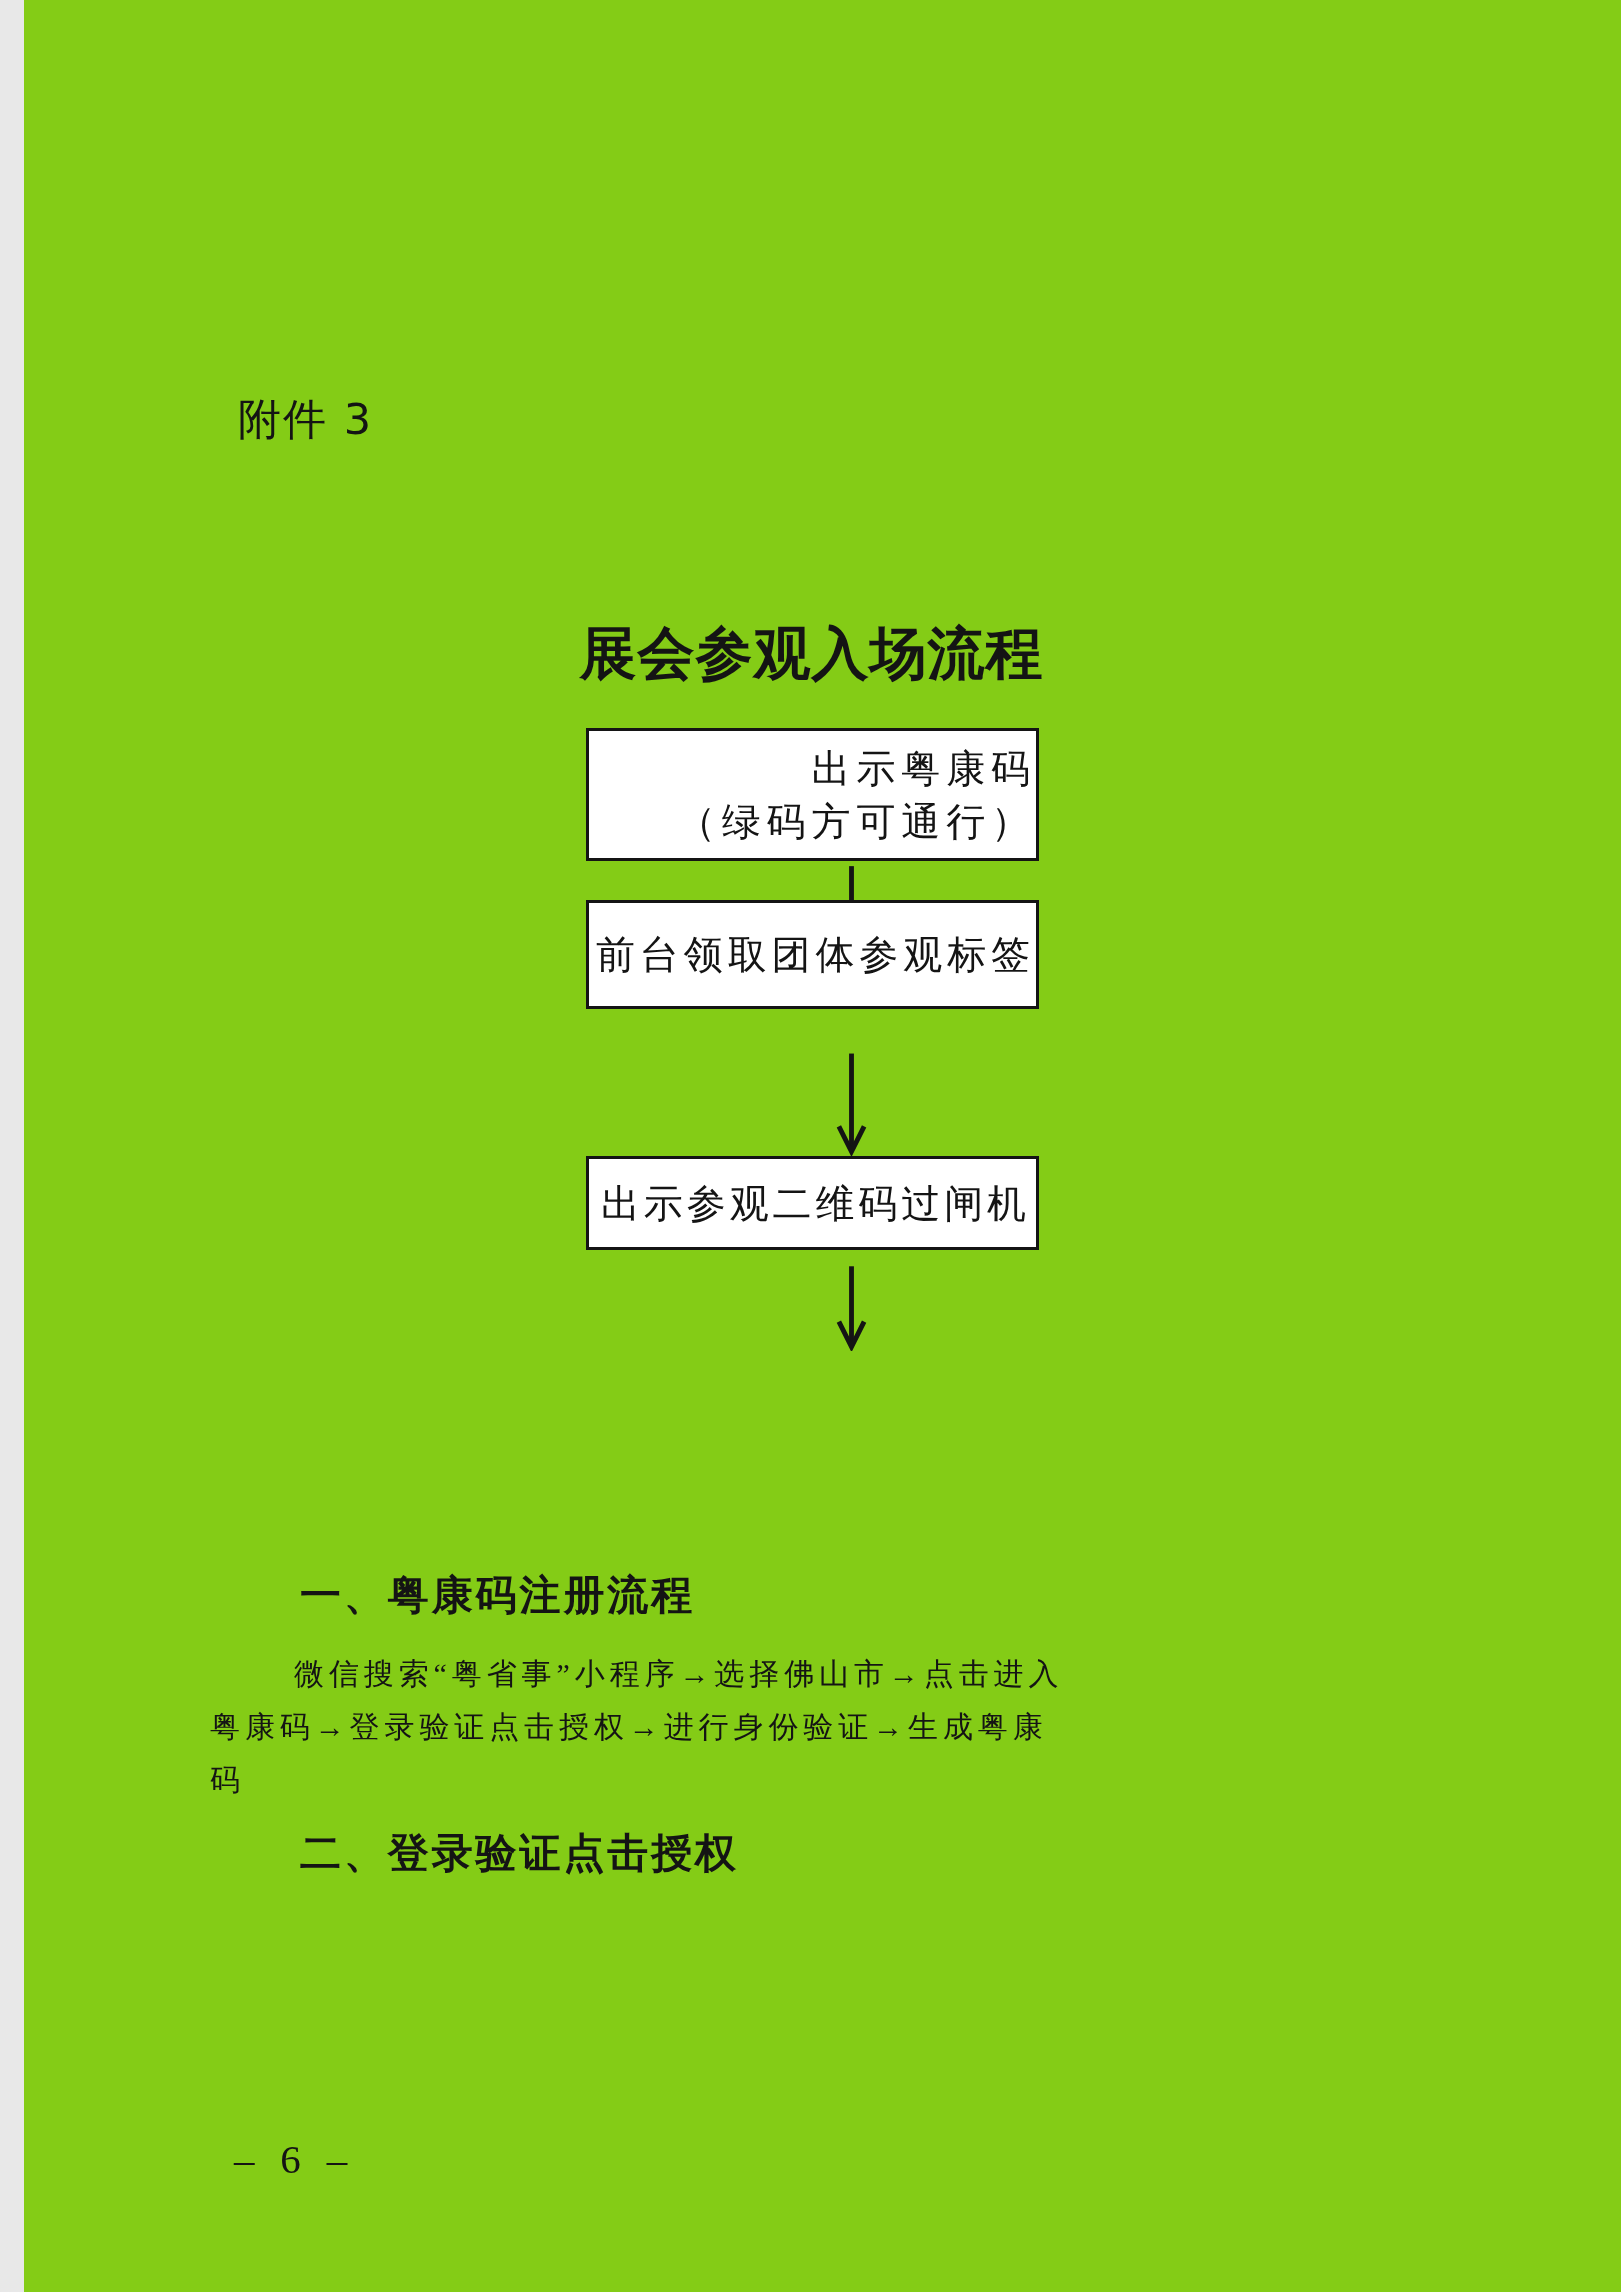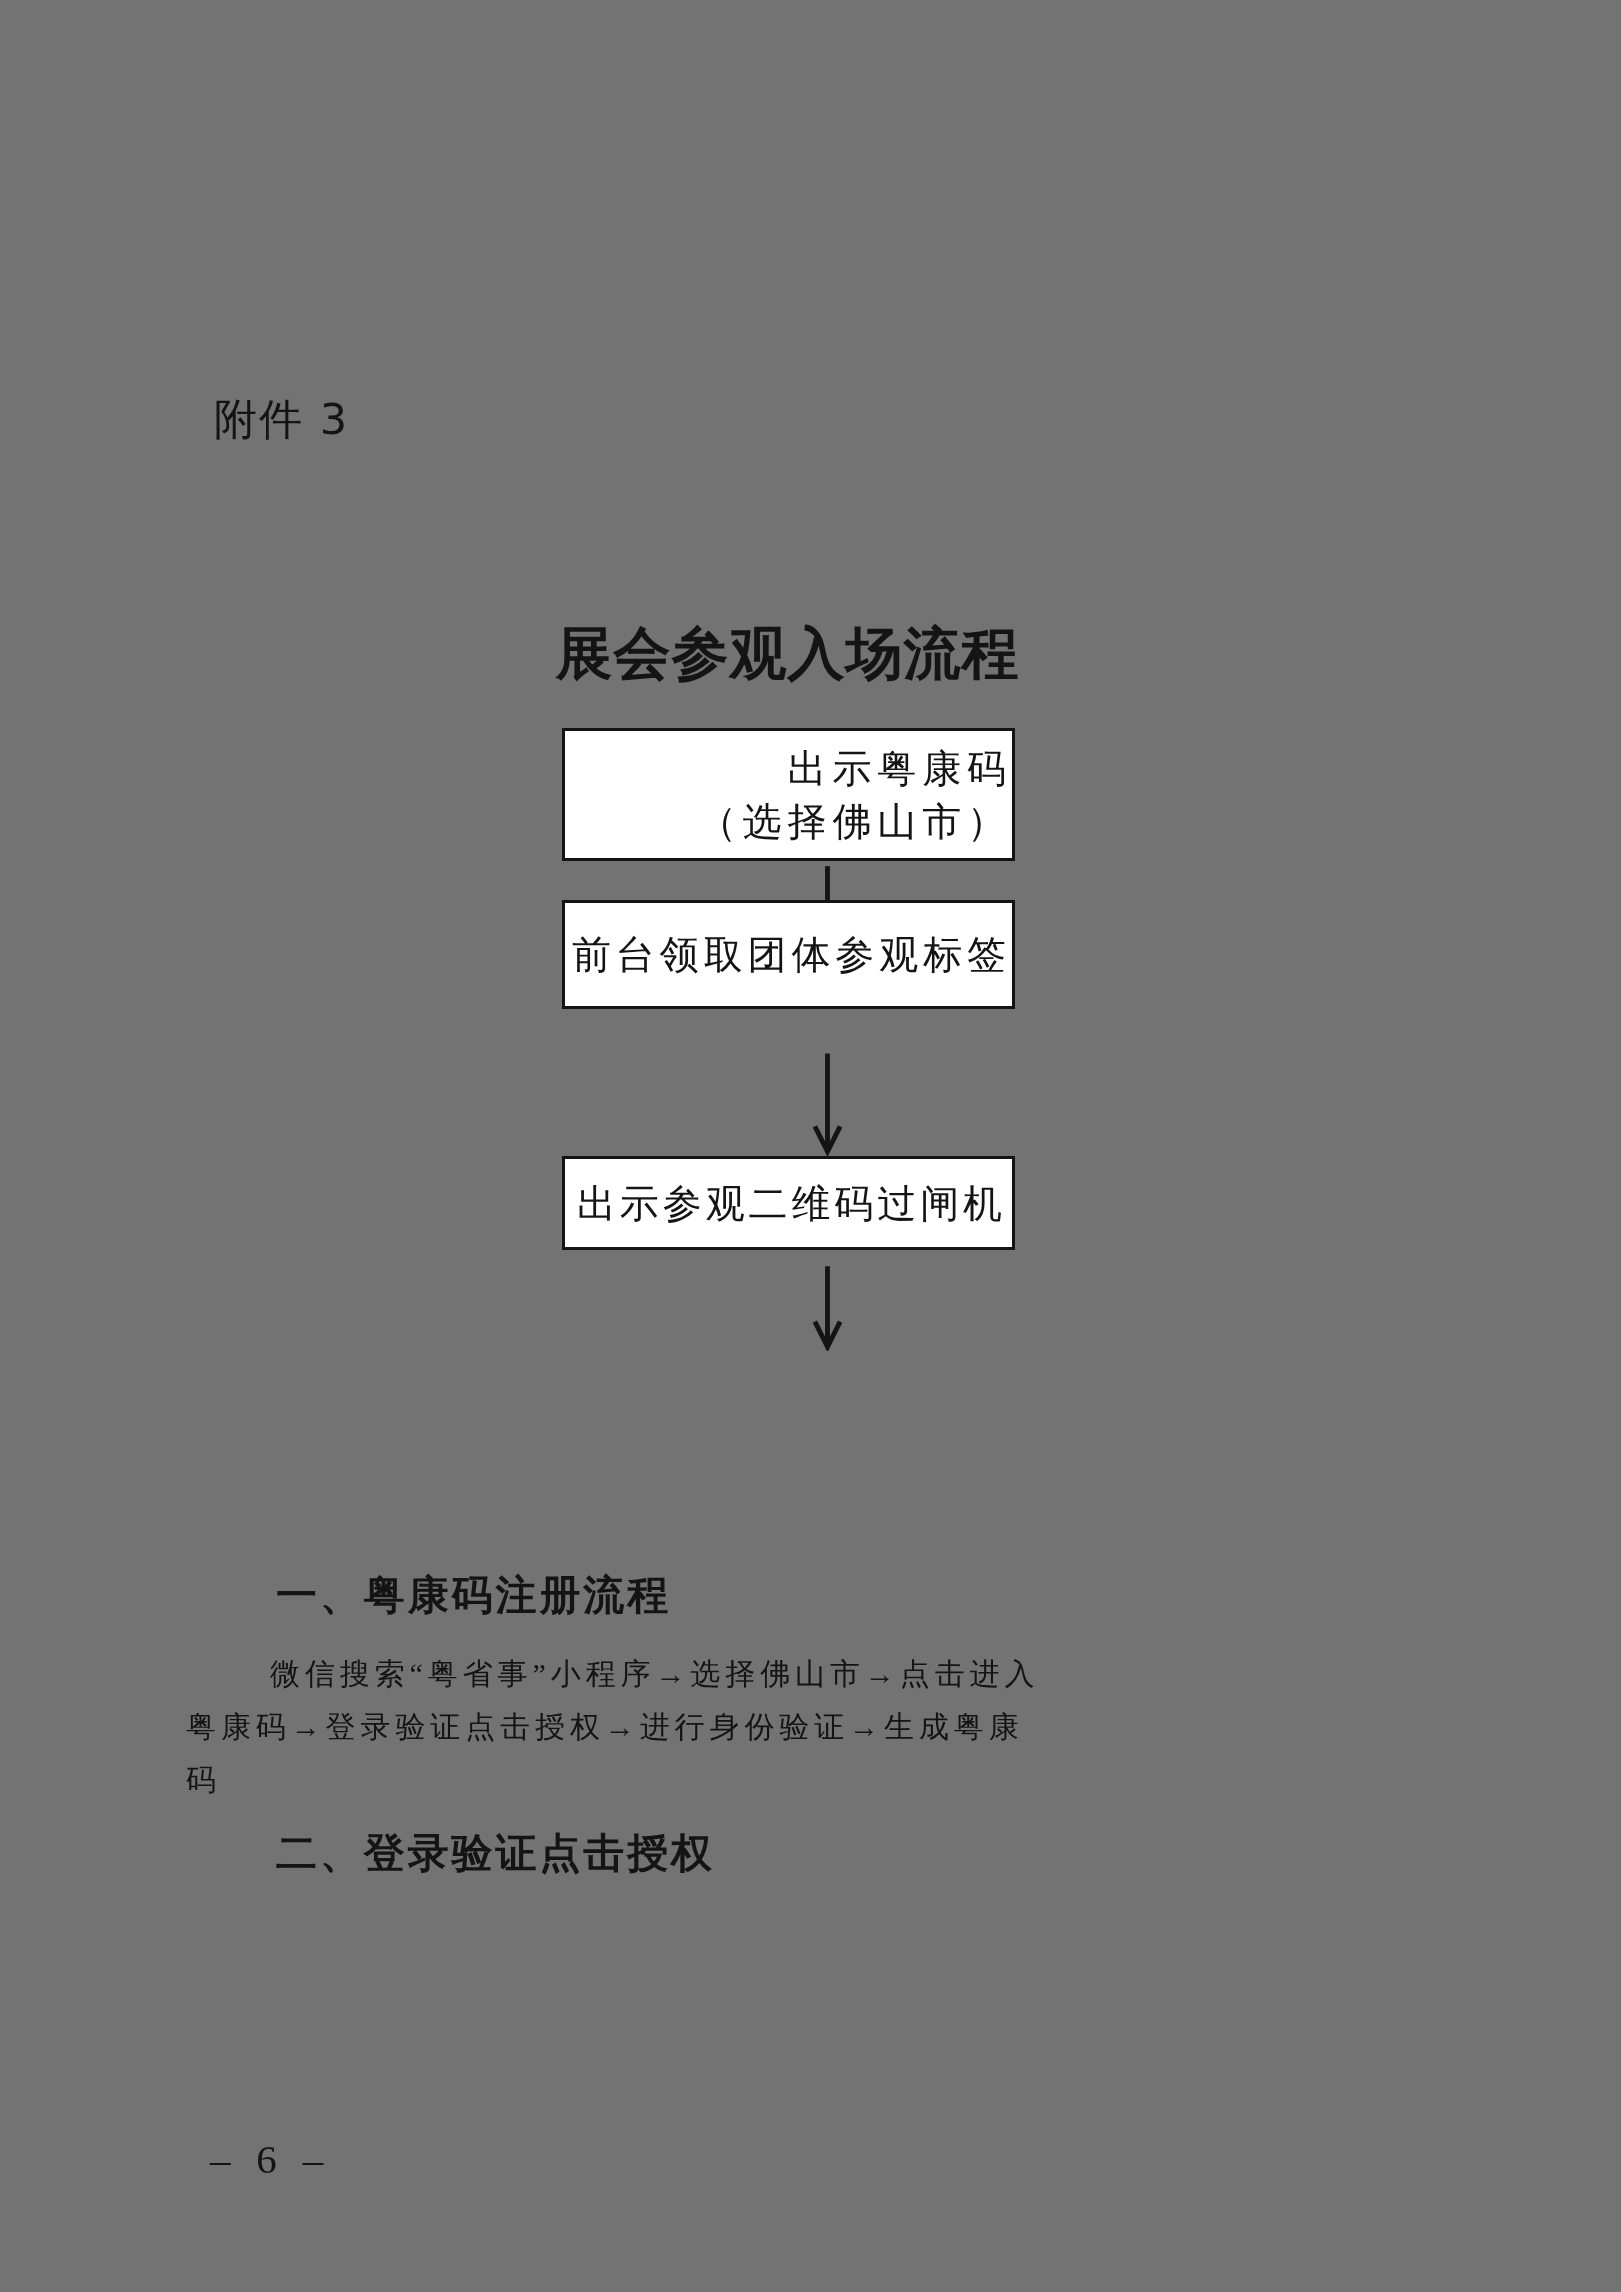--- a/index.html
+++ b/index.html
@@ -5,21 +5,22 @@
   * { margin: 0; padding: 0; box-sizing: border-box; }
   html, body { background: #e8e8e8; }
   body {
     width: 1621px; height: 2293px;
     position: relative;
     font-family: "Liberation Serif", "DejaVu Serif", serif;
     color: #141414;
   }
   .page {
     position: absolute; inset: 0;
-    background: #737373;
+    background: #84cc16;
+    margin-left: 24px;
   }
   .attachment {
     position: absolute; left: 214px; top: 396px;
     font-family: "DejaVu Sans", "Liberation Sans", sans-serif;
     font-size: 43px; line-height: 47px; font-weight: 500;
     letter-spacing: 2px;
   }
   .doc-title {
     position: absolute; left: 415px; top: 621px; width: 745px;
     text-align: center;
@@ -71,21 +72,21 @@
 <body>
 
 <div class="page">
 
   <div class="attachment">附件 3</div>
 
   <div class="doc-title">展会参观入场流程</div>
 
   <div class="flow-box box-1">
     <div class="box-line">出示粤康码</div>
-    <div class="box-line">（选择佛山市）</div>
+    <div class="box-line">（绿码方可通行）</div>
   </div>
 
   <svg class="flow-arrow a1" width="33" height="75" viewBox="0 0 34 77">
     <line x1="17" y1="0" x2="17" y2="72" stroke="#141414" stroke-width="5"></line>
     <polyline points="4,47 17,73 30,47" fill="none" stroke="#141414" stroke-width="5"></polyline>
   </svg>
 
   <div class="flow-box box-2">
     <div class="box-line">前台领取团体参观标签</div>
   </div>

